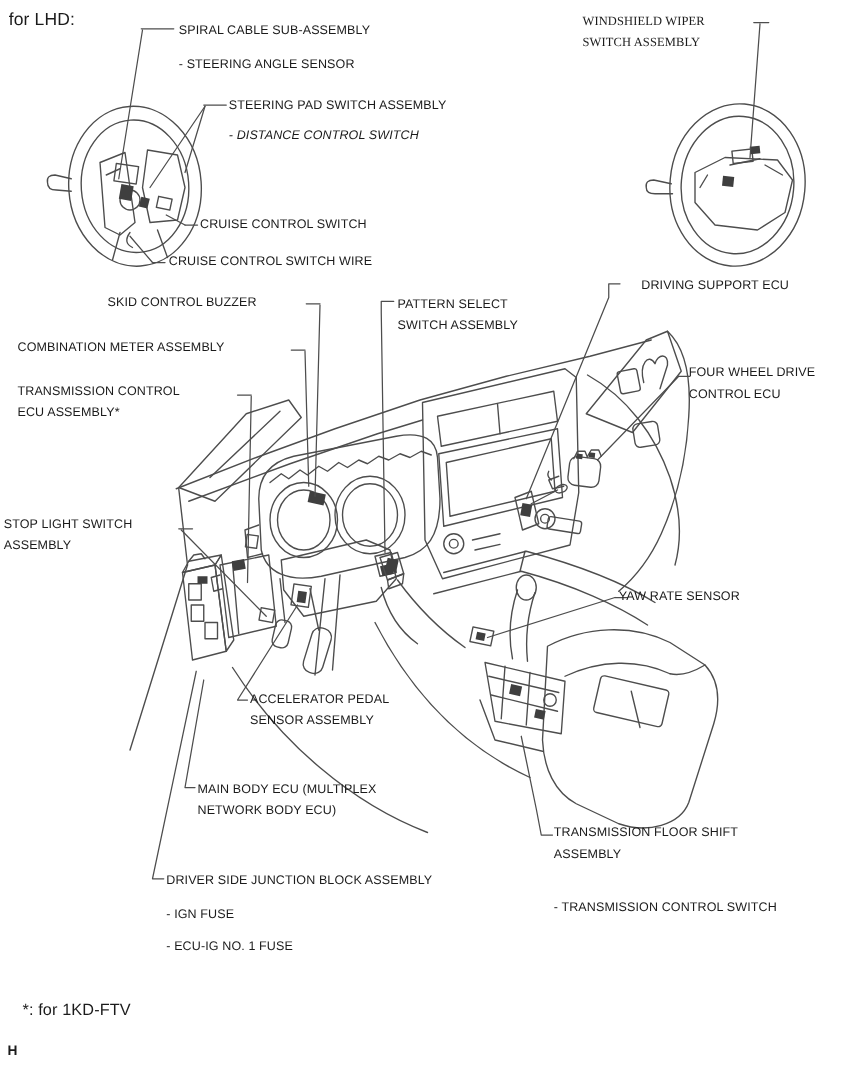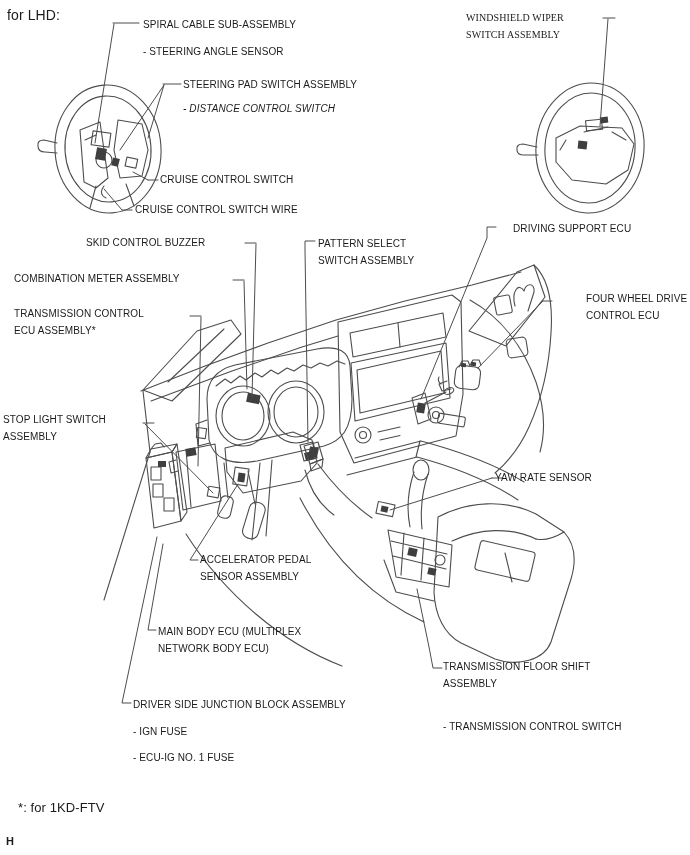--- a/index.html
+++ b/index.html
@@ -228,21 +228,21 @@
 <div class="callout" style="left:183px; top:100px;font-style:italic;">- DISTANCE CONTROL SWITCH</div>
 <div class="callout" style="left:466px; top:9px;font-family:Liberation Serif, serif;">WINDSHIELD WIPER
 SWITCH ASSEMBLY</div>
 <div class="callout" style="left:160px; top:171px;">CRUISE CONTROL SWITCH</div>
 <div class="callout" style="left:135px; top:201px;">CRUISE CONTROL SWITCH WIRE</div>
 <div class="callout" style="left:86px;  top:234px;">SKID CONTROL BUZZER</div>
 <div class="callout" style="left:318px; top:235px;">PATTERN SELECT
 SWITCH ASSEMBLY</div>
 <div class="callout" style="left:497px; top:220px;margin-left:16px;">DRIVING SUPPORT ECU</div>
 <div class="callout" style="left:14px;  top:270px;text-align:right;">COMBINATION METER ASSEMBLY</div>
-<div class="callout" style="left:551px; top:290px;padding-left:35px;">FOUR WHEEL DRIVE
+<div class="callout" style="left:551px; top:290px;">FOUR WHEEL DRIVE
 CONTROL ECU</div>
 <div class="callout" style="left:14px;  top:305px;">TRANSMISSION CONTROL
 ECU ASSEMBLY*</div>
 <div class="callout" style="left:3px;   top:411px;">STOP LIGHT SWITCH
 ASSEMBLY</div>
 <div class="callout" style="left:495px; top:469px;">YAW RATE SENSOR</div>
 <div class="callout" style="left:200px; top:551px;">ACCELERATOR PEDAL
 SENSOR ASSEMBLY</div>
 <div class="callout" style="left:158px; top:623px;">MAIN BODY ECU (MULTIPLEX
 NETWORK BODY ECU)</div>

